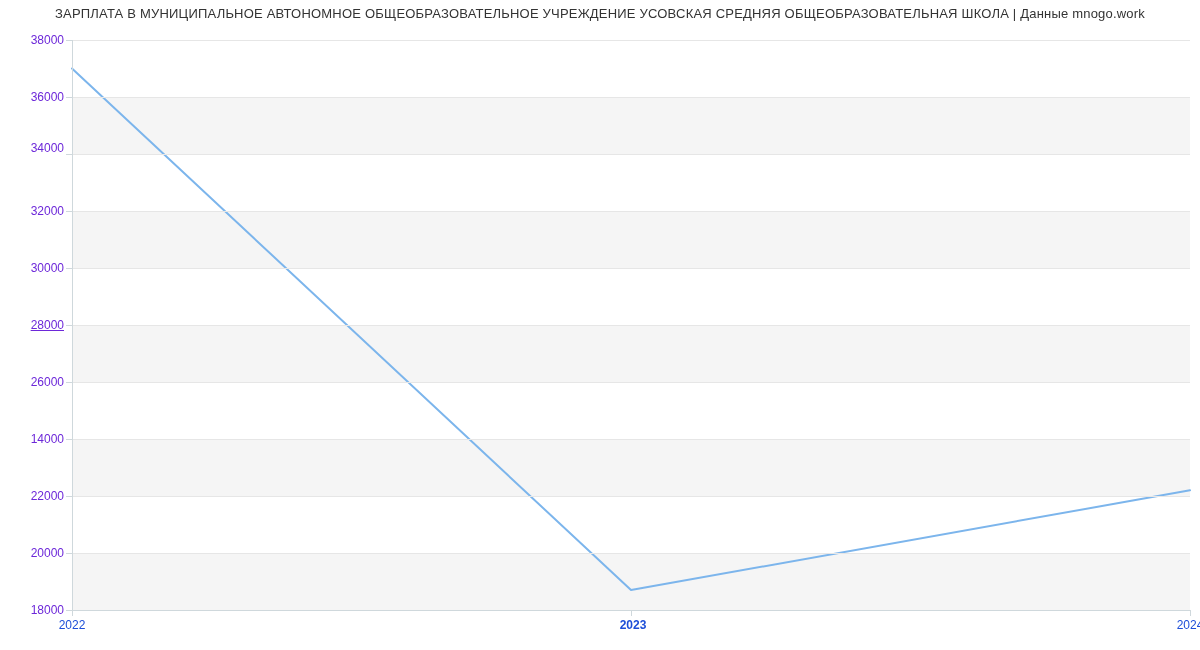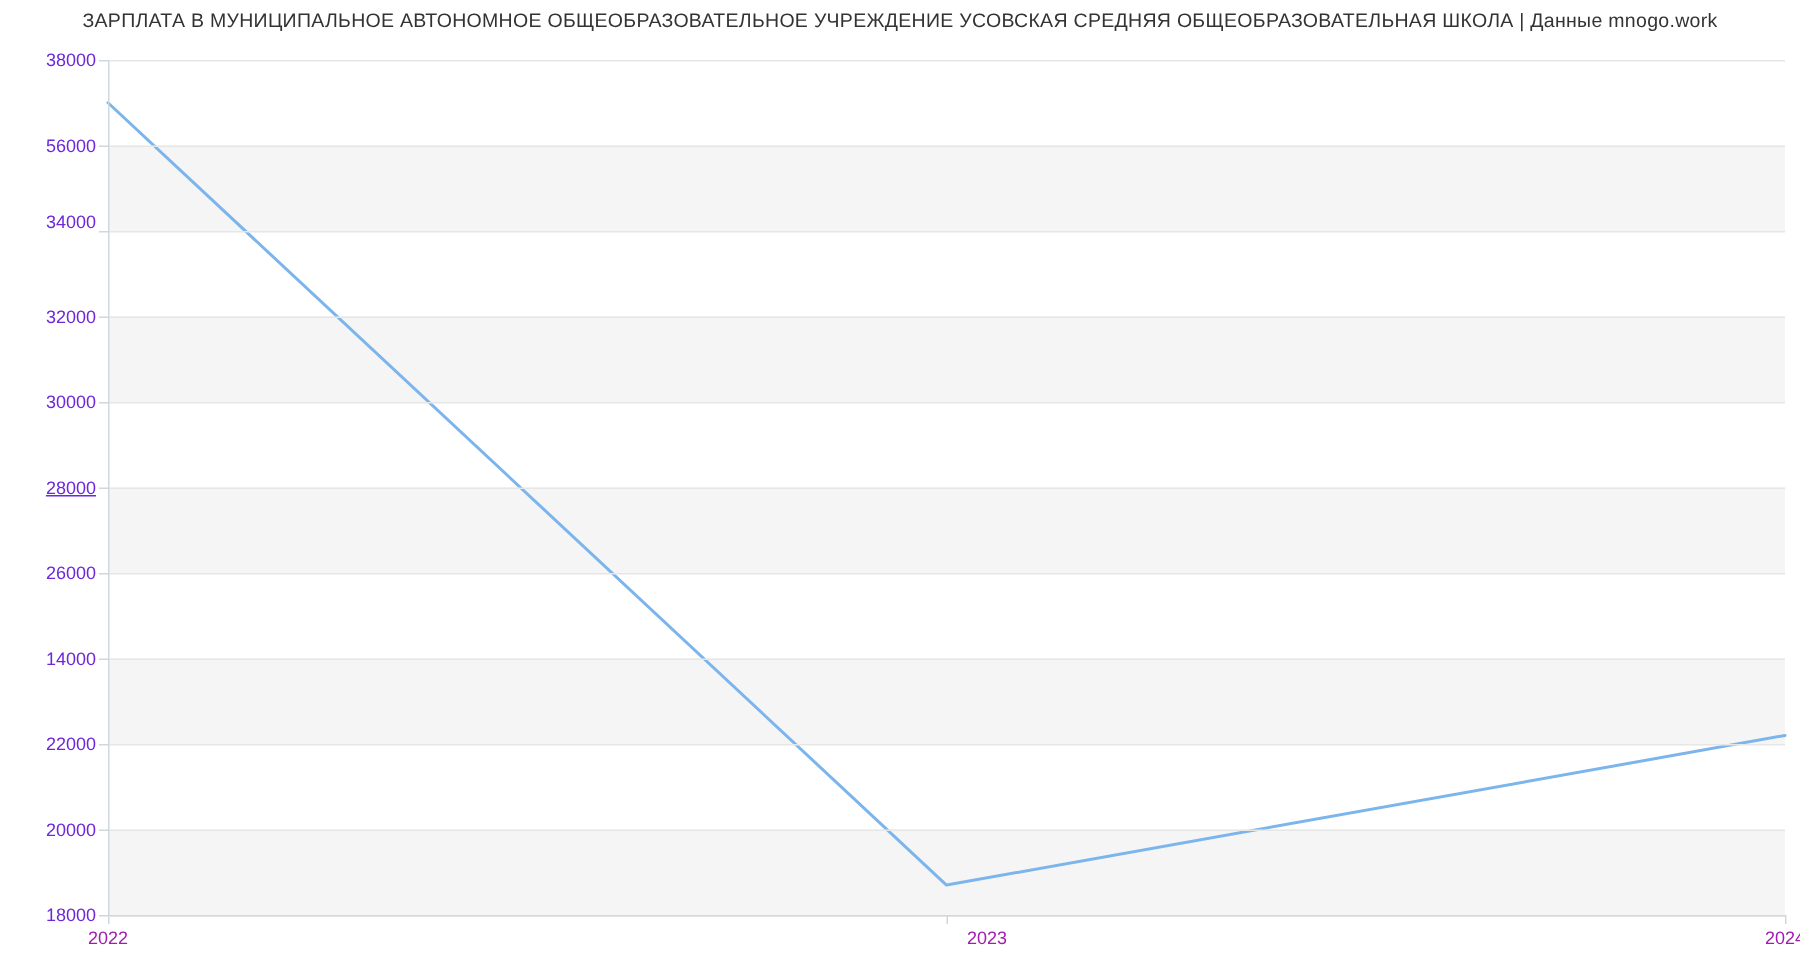--- a/index.html
+++ b/index.html
@@ -63,21 +63,21 @@
     height: 1px;
     background: #cfd8dc;
     left: -6px;
   }
   .xtick-label {
     position: absolute;
     top: 100%;
     transform: translateX(-50%);
     padding-top: 8px;
     font-size: 12px;
-    color: #a21caf;
+    color: #1d4ed8;
     white-space: nowrap;
   }
   .xtick-mark {
     position: absolute;
     height: 6px;
     width: 1px;
     background: #cfd8dc;
     bottom: -6px;
   }
   svg.line {
@@ -132,26 +132,26 @@
       <div class="ytick-mark" style="top: 228px;"></div>
       <div class="ytick-label" style="top: 228px;">30000</div>
       <div class="gridline" style="top: 171px;"></div>
       <div class="ytick-mark" style="top: 171px;"></div>
       <div class="ytick-label" style="top: 171px;">32000</div>
       <div class="gridline" style="top: 114px;"></div>
       <div class="ytick-mark" style="top: 114px;"></div>
       <div class="ytick-label" style="top: 108px; text-align: right;">34000</div>
       <div class="gridline" style="top: 57px;"></div>
       <div class="ytick-mark" style="top: 57px;"></div>
-      <div class="ytick-label" style="top: 57px;">56000</div>
+      <div class="ytick-label" style="top: 57px;">36000</div>
       <div class="gridline" style="top: 0px;"></div>
       <div class="ytick-mark" style="top: 0px;"></div>
       <div class="ytick-label" style="top: 0px;">38000</div>
       <div class="xtick-mark" style="left: 0px;"></div>
       <div class="xtick-label" style="left: 0px;">2022</div>
       <div class="xtick-mark" style="left: 559px;"></div>
-      <div class="xtick-label" style="left: 586px;">2023</div>
+      <div class="xtick-label" style="left: 561px; font-weight: bold;">2023</div>
       <div class="xtick-mark" style="left: 1118px;"></div>
       <div class="xtick-label" style="left: 1118px;">2024</div>
       <div class="axis-line" style="left: 0px; top: 0px; width: 1px; height: 570px;"></div>
       <div class="axis-line" style="left: 0px; top: 570px; width: 1118px; height: 1px;"></div>
     </div>
 </div>
 
 </body></html>

